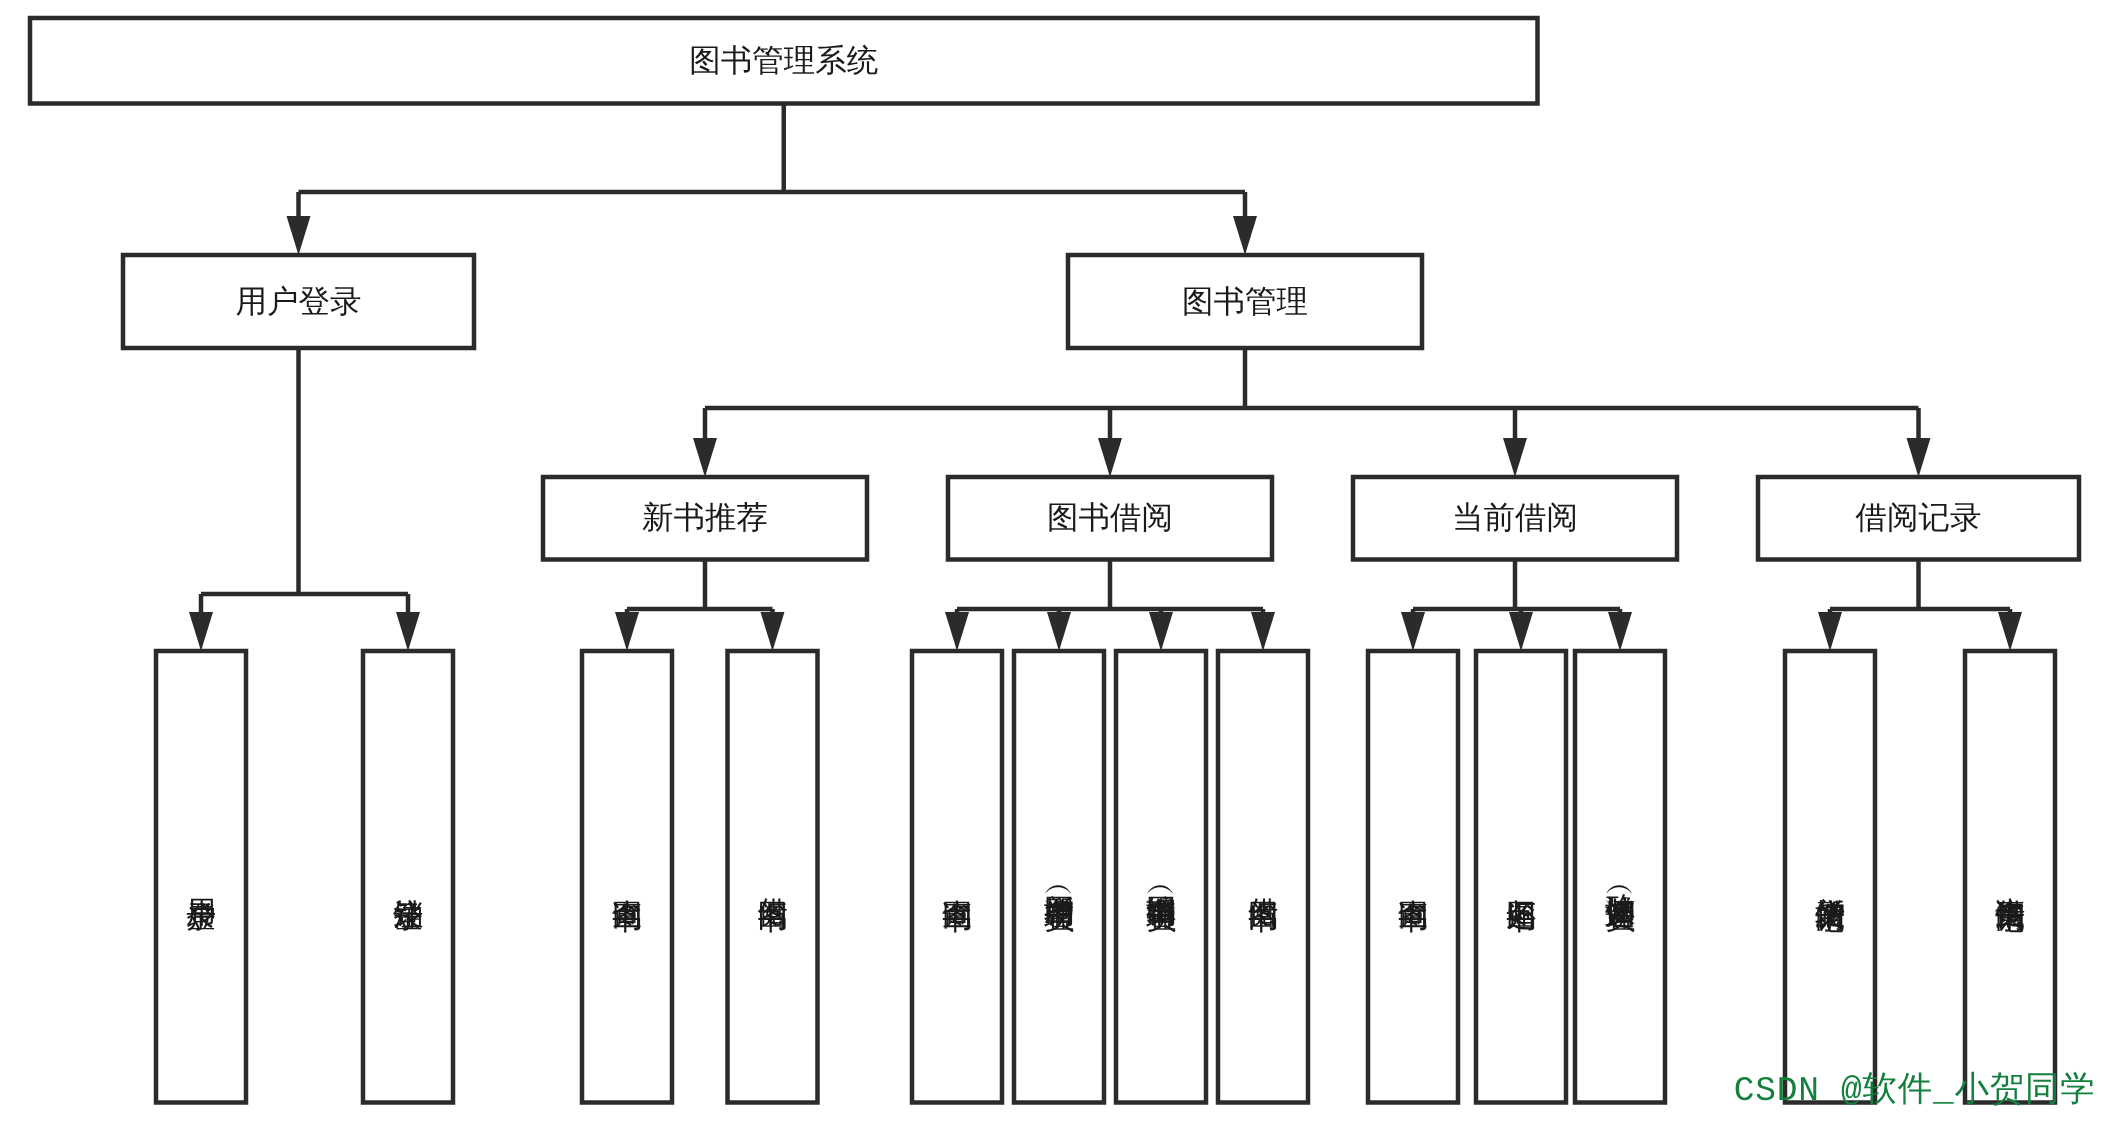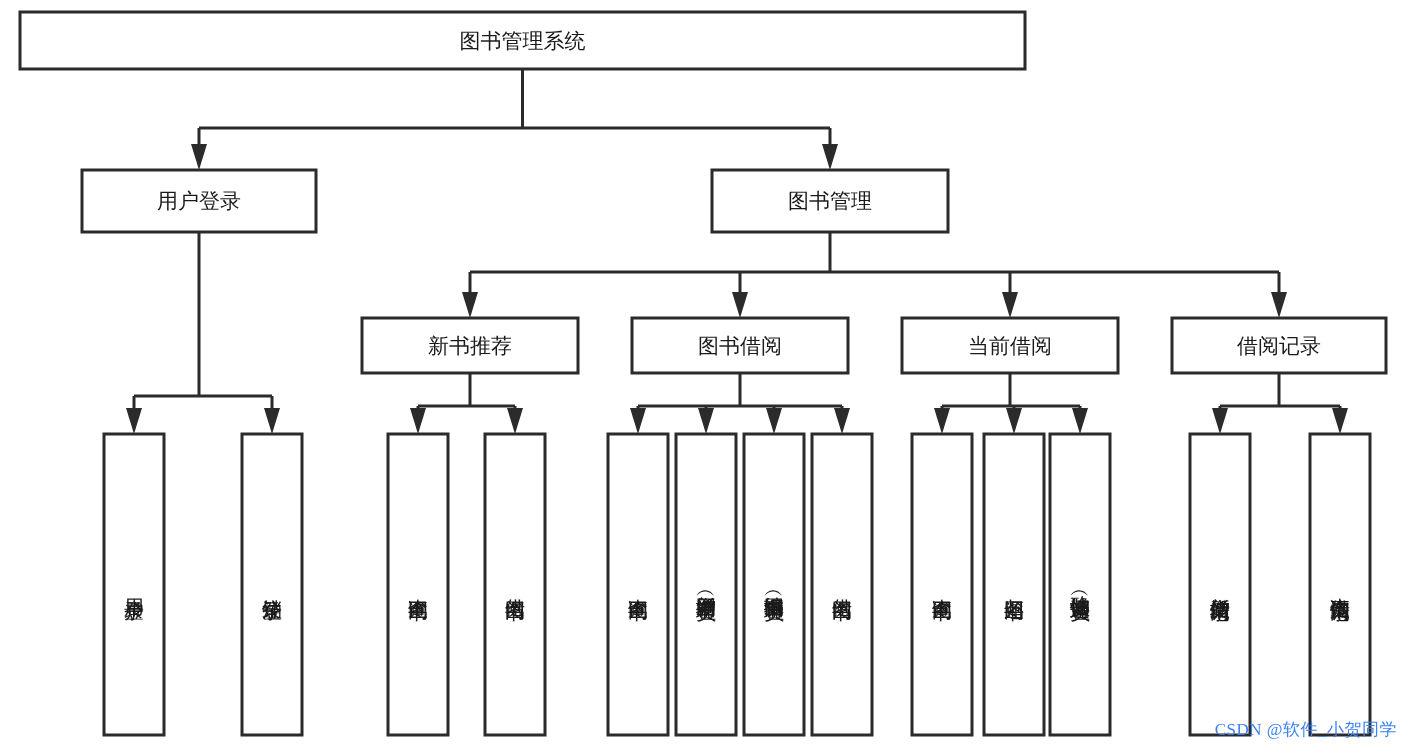--- a/index.html
+++ b/index.html
@@ -64,23 +64,23 @@
     line-height: 1.06;
     color: #1a1a1a;
     letter-spacing: 1px;
     white-space: nowrap;
     text-align: center;
   }
   .watermark {
     position: absolute;
     right: 8px;
     bottom: 6px;
-    font-family: Liberation Serif, serif;
-    font-size: 17px;
-    color: #3b82f6;
+    font-family: Liberation Mono, monospace;
+    font-size: 23px;
+    color: #15803d;
     white-space: nowrap;
     letter-spacing: 0.5px;
   }
 </style>
 </head>
 <body>
 
 <div id="diagram-root">
   <svg class="diagram" viewBox="0 0 1405 747">
     <g id="connector-layer">

